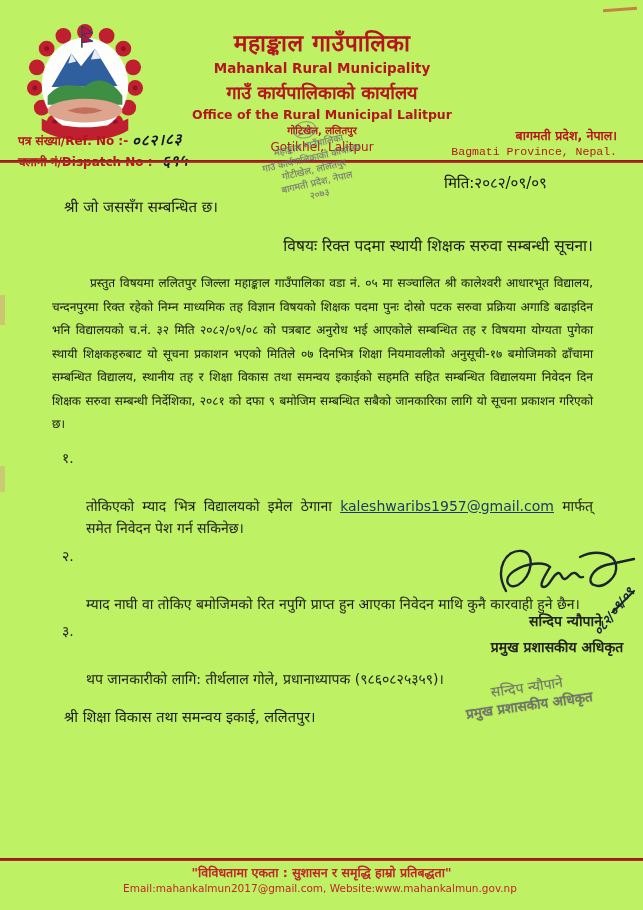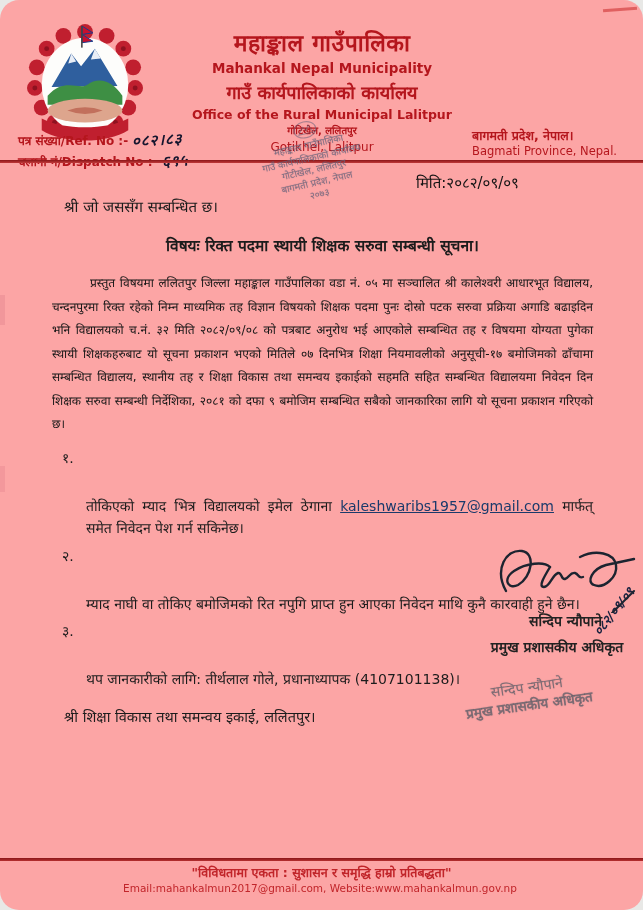--- a/index.html
+++ b/index.html
@@ -1,52 +1,52 @@
 <!DOCTYPE html>
 <html><head>
 <meta charset="utf-8">
 <style>
   * { margin:0; padding:0; box-sizing:border-box; }
   html,body { background:#e8e8e6; }
   body { font-family:"DejaVu Sans", sans-serif; }
   .page {
     position:relative; width:643px; height:910px; margin:0 auto;
-    background:#fca5a5; overflow:hidden; color:#1c1c1c;border-radius:19px;
+    background:#bef264; overflow:hidden; color:#1c1c1c;
   }
   
   .emblem { position:absolute; left:26px; top:24px; width:118px; height:124px; }
   .head-center { position:absolute; left:150px; top:30px; width:344px; text-align:center; color:#b5161d; }
   .np-title   { font-size:23px; font-weight:bold; line-height:26px; letter-spacing:.5px; }
   .en-title   { font-size:13.5px; font-weight:bold; line-height:18px; margin-top:3px; }
   .np-office  { font-size:18px; font-weight:bold; line-height:22px; margin-top:5px; }
   .en-office  { font-size:12.5px; font-weight:bold; line-height:16px; margin-top:3px; }
   .np-place   { font-size:10px; font-weight:bold; line-height:15px; }
   .en-place   { font-size:12px; line-height:15px; margin-top:2px;text-align:center; }
-  .province { position:absolute; right:26px; top:128px; text-align:left; color:#b5161d; }
+  .province { position:absolute; right:26px; top:128px; text-align:right; color:#b5161d; }
   .province .np { font-size:12.5px; font-weight:bold; line-height:16px; }
-  .province .en { font-size:11.5px; line-height:15px; }
+  .province .en { font-size:11.5px; line-height:15px;font-family:Liberation Mono, monospace; }
   .refs { position:absolute; left:18px; top:130px; }
   .ref-row { font-size:12px; font-weight:bold; color:#b5161d; line-height:20px; white-space:nowrap; }
   .hand { font-family:"DejaVu Sans", sans-serif; font-style:italic; font-weight:600;
           color:#15152e; font-size:15px; display:inline-block; transform:rotate(-3deg); letter-spacing:1px; }
   .hrule { position:absolute; left:0; top:160px; width:643px; height:3px;
            background:linear-gradient(#8a1518,#c03a3a); }
-  .date-line { position:absolute; left:416px; top:172px; font-size:15px; color:#141414; }
+  .date-line { position:absolute; left:444px; top:172px; font-size:15px; color:#141414; }
   
   .stamp-top {
     position:absolute; left:222px; top:120px; width:180px; text-align:center;
     transform:rotate(-13deg); color:rgba(104,98,122,.72);
     text-shadow:0 0 1px rgba(104,98,122,.45); z-index:5; pointer-events:none;
   }
   .stamp-top .ln { font-size:9.5px; line-height:12.5px; }
   .stamp-top svg { display:block; margin:0 auto 1px auto; opacity:.55; }
   
   .content { position:absolute; left:0; top:196px; width:643px; padding:0 50px 0 52px; }
   .salutation { font-size:15px; margin-left:12px; margin-bottom:18px; }
-  .subject { text-align:center; font-weight:bold; font-size:15.5px; margin-bottom:16px; }
+  .subject { text-align:right; font-weight:normal; font-size:15.5px; margin-bottom:16px; }
   .body-para { font-size:12px; line-height:23.5px; text-align:justify; text-indent:38px; color:#161616; }
   .notice-list { margin-top:10px; margin-left:10px; }
   .item { display:flex; font-size:14px; line-height:22.5px; margin-bottom:5px; }
   .item .num { flex:none; width:24px; }
   .item .txt { flex:1; text-align:justify;margin-top:48px; }
   .email-link { color:#1b3a6b; text-decoration:underline; }
   .bodharth { margin-top:14px; margin-left:12px; width:400px; font-size:14.5px; line-height:25px; }
   .bodharth .label { font-weight:bold; }
   
   .sig-ink { position:absolute; left:492px; top:543px; width:146px; height:70px; z-index:4; }
@@ -119,21 +119,21 @@
 
       <ellipse cx="60" cy="88" rx="38" ry="12" fill="#dda58d"></ellipse>
       <path d="M42,88 q18,-7 36,0 q-18,7 -36,0 Z" fill="#c2705c"></path>
 
       <path d="M16,96 C38,108 82,108 104,96 L104,108 C82,122 38,122 16,108 Z" fill="#c01f2f"></path>
     </svg>
   </div>
 
   <div class="head-center">
     <div class="np-title">महाङ्काल गाउँपालिका</div>
-    <div class="en-title">Mahankal Nepal Municipality</div>
+    <div class="en-title">Mahankal Rural Municipality</div>
     <div class="np-office">गाउँ कार्यपालिकाको कार्यालय</div>
     <div class="en-office">Office of the Rural Municipal Lalitpur</div>
     <div class="np-place">गोटिखेल, ललितपुर</div>
     <div class="en-place">Gotikhel, Lalitpur</div>
   </div>
 
   <div class="province">
     <div class="np">बागमती प्रदेश, नेपाल।</div>
     <div class="en">Bagmati Province, Nepal.</div>
   </div>
@@ -174,21 +174,21 @@
       <div class="item">
         <span class="num">१.</span>
         <span class="txt"><span>तोकिएको म्याद भित्र विद्यालयको इमेल ठेगाना </span><a class="email-link">kaleshwaribs1957@gmail.com</a><span> मार्फत् समेत निवेदन पेश गर्न सकिनेछ।</span></span>
       </div>
       <div class="item">
         <span class="num">२.</span>
         <span class="txt">म्याद नाघी वा तोकिए बमोजिमको रित नपुगि प्राप्त हुन आएका निवेदन माथि कुनै कारवाही हुने छैन।</span>
       </div>
       <div class="item">
         <span class="num">३.</span>
-        <span class="txt">थप जानकारीको लागि: तीर्थलाल गोले, प्रधानाध्यापक (4107101138)।</span>
+        <span class="txt">थप जानकारीको लागि: तीर्थलाल गोले, प्रधानाध्यापक (९८६०८२५३५९)।</span>
       </div>
     </div>
 
     <div class="bodharth">
       <div>श्री शिक्षा विकास तथा समन्वय इकाई, ललितपुर।</div>
     </div>
   </div>
 
   <svg class="sig-ink" viewBox="0 0 146 70">
     <g fill="none" stroke="#1c2430" stroke-width="2.4" stroke-linecap="round">

